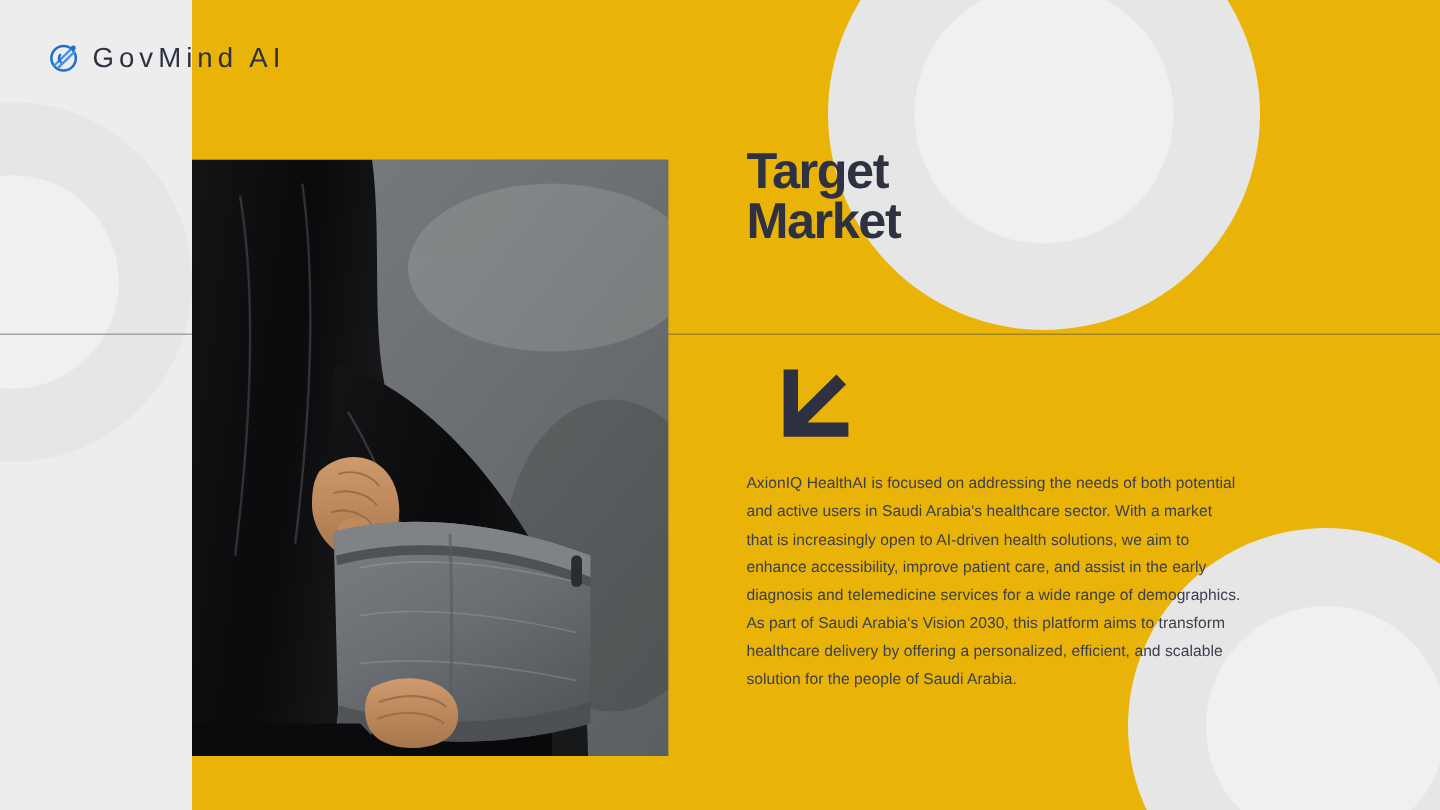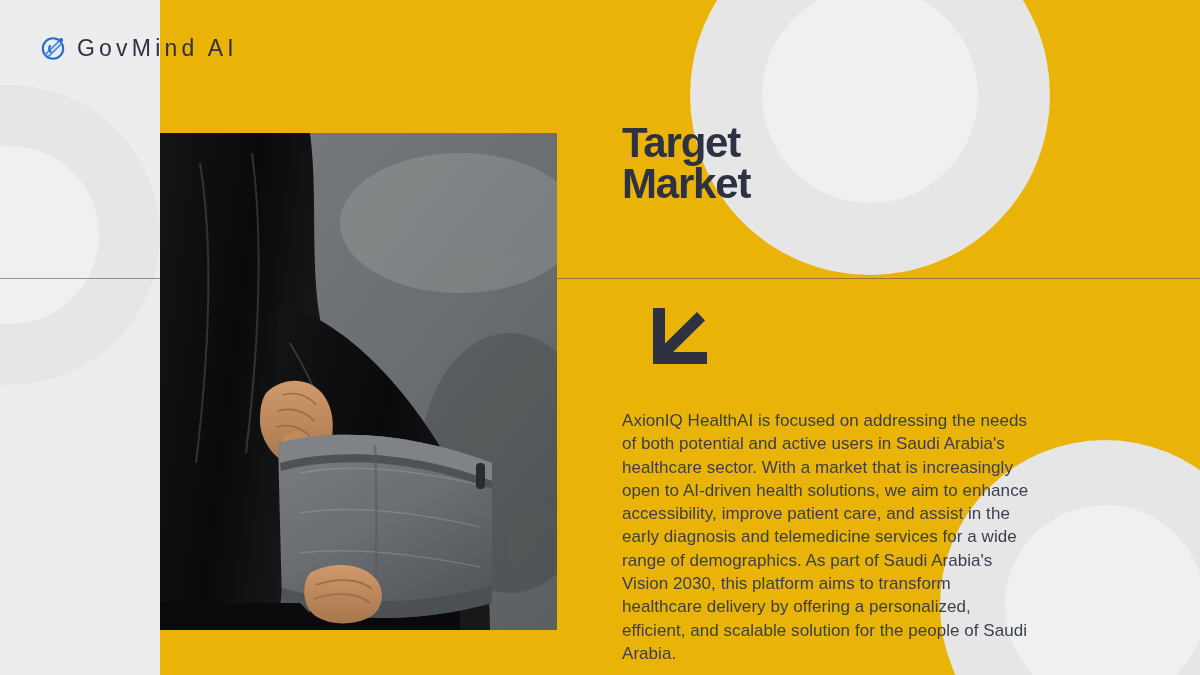--- a/index.html
+++ b/index.html
@@ -158,23 +158,23 @@
     left: 645px;
     top: 306px;
     width: 64px;
     height: 60px;
   }
   .arrow-icon svg { display: block; width: 100%; height: 100%; }
 
   .body-copy {
     position: absolute;
     left: 622px;
-    top: 392px;
+    top: 378px;
     width: 412px;
-    font-size: 17px;
+    font-size: 13px;
     line-height: 23.3px;
     color: #3a3f4d;
     letter-spacing: 0.05px;
   }
 </style>
 </head>
 <body>
 
 <div class="slide">
 

